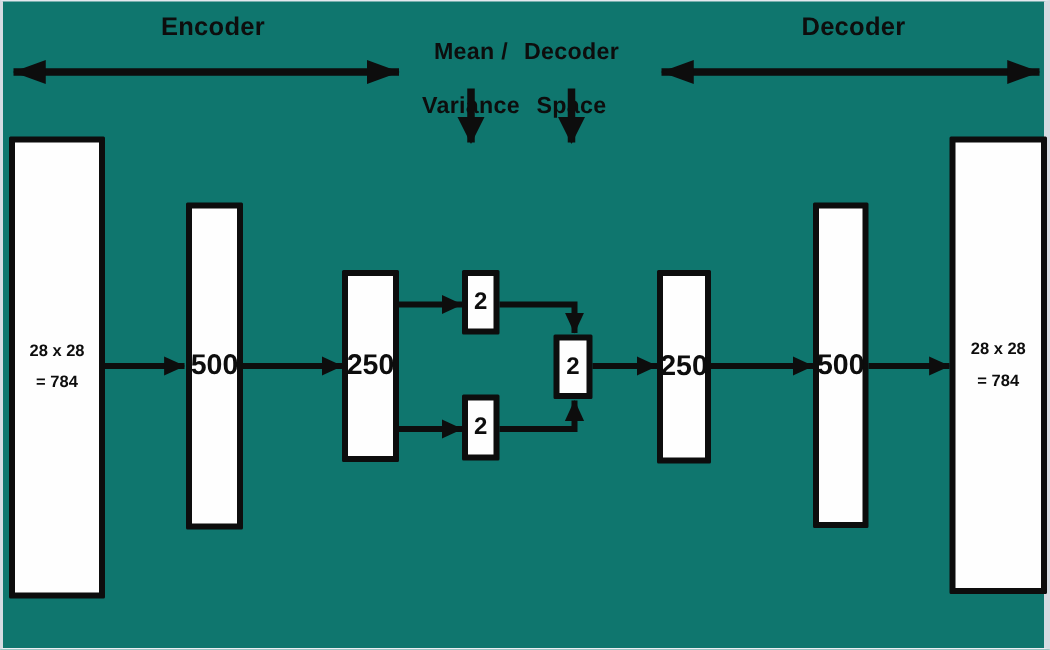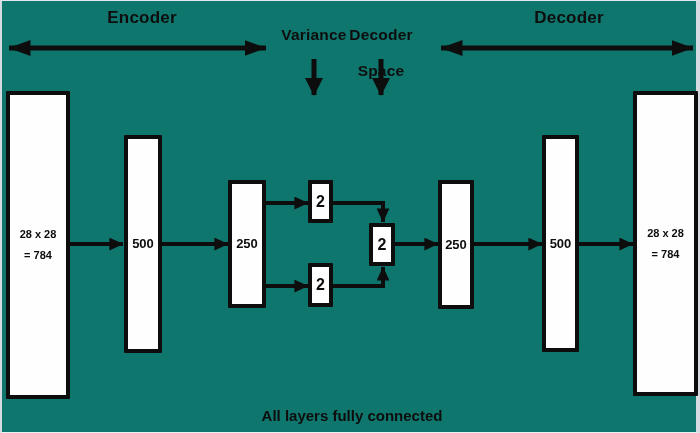--- a/index.html
+++ b/index.html
@@ -35,37 +35,38 @@
   .node{
     box-sizing:border-box;
     border:4px solid #0d0d0d;
     background:#fefefe;
     border-radius:1px;
     display:flex;align-items:center;justify-content:center;
     flex-direction:column;
     font-weight:bold;color:#0d0d0d;
     text-align:center;
   }
-  .node .lbl{font-size:13px;line-height:20px;}
+  .node .lbl{font-size:19px;line-height:20px;}
   .node .lbl-sm{font-size:16px;line-height:18px;}
   .node .lbl-io{font-size:11px;line-height:21px;white-space:nowrap;}
 
   .caption{
     font-size:15px;font-weight:bold;
     text-align:center;color:#0d0d0d;
   }
 </style>
 </head>
 <body>
 
 <div class="canvas">
 
   <div class="abs hdr" style="left:65px;top:8px;width:150px;">Encoder</div>
 
   <div class="abs hdr hdr-2line" style="left:272px;top:7px;width:80px;">
+    <div>Mean /</div>
     <div>Variance</div>
   </div>
 
   <div class="abs hdr hdr-2line" style="left:344px;top:7px;width:70px;">
     <div>Decoder</div>
     <div>Space</div>
   </div>
 
   <div class="abs hdr" style="left:492px;top:8px;width:150px;">Decoder</div>
 
@@ -130,15 +131,14 @@
 
   <div class="abs node" style="left:540px;top:134px;width:37px;height:217px;">
     <div class="lbl">500</div>
   </div>
 
   <div class="abs node" style="left:631px;top:90px;width:65px;height:305px;">
     <div class="lbl-io">28 x 28</div>
     <div class="lbl-io">= 784</div>
   </div>
 
-  <div class="abs caption" style="left:175px;top:406px;width:350px;">All layers fully connected</div>
 
 </div>
 
 </body></html>

